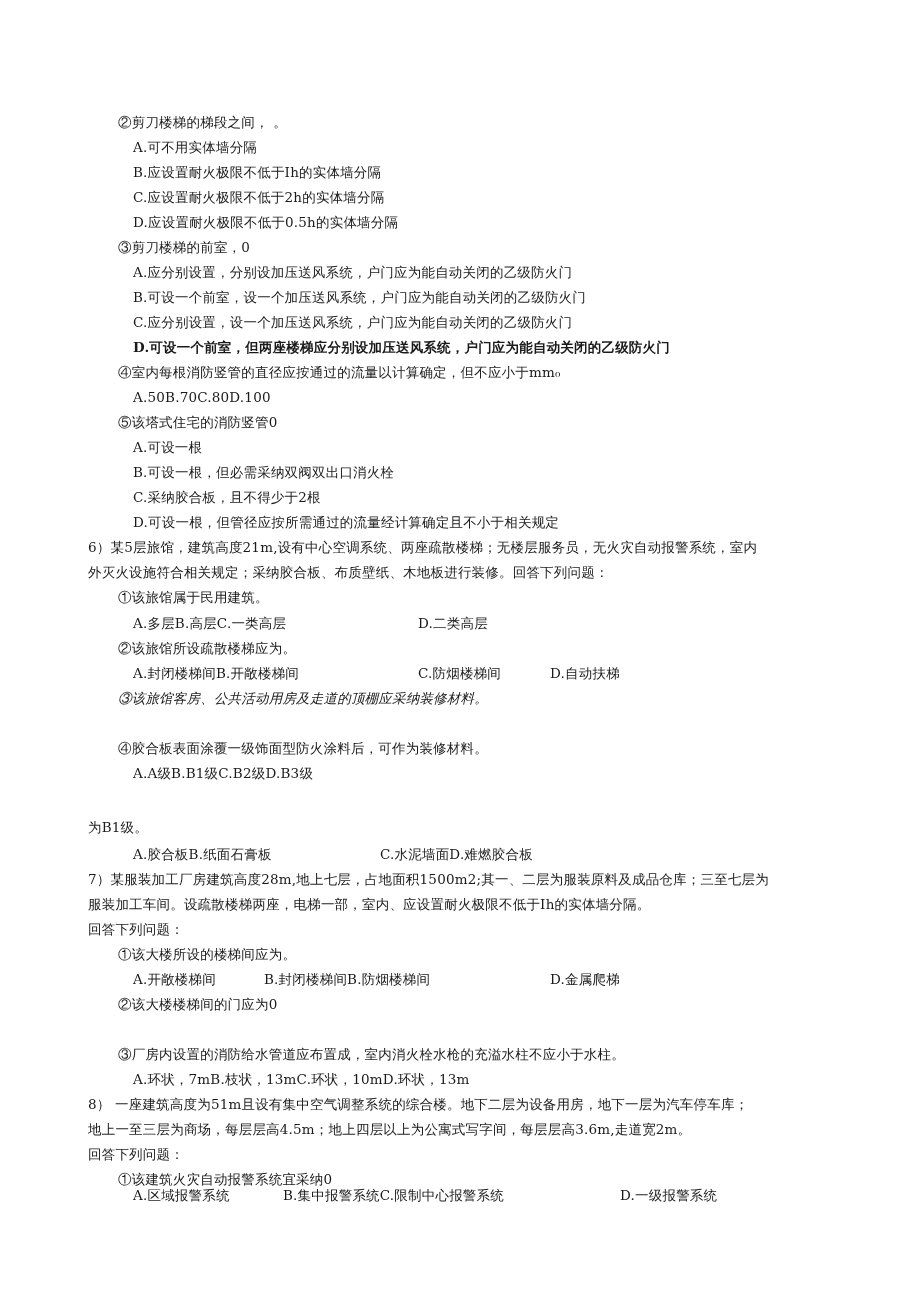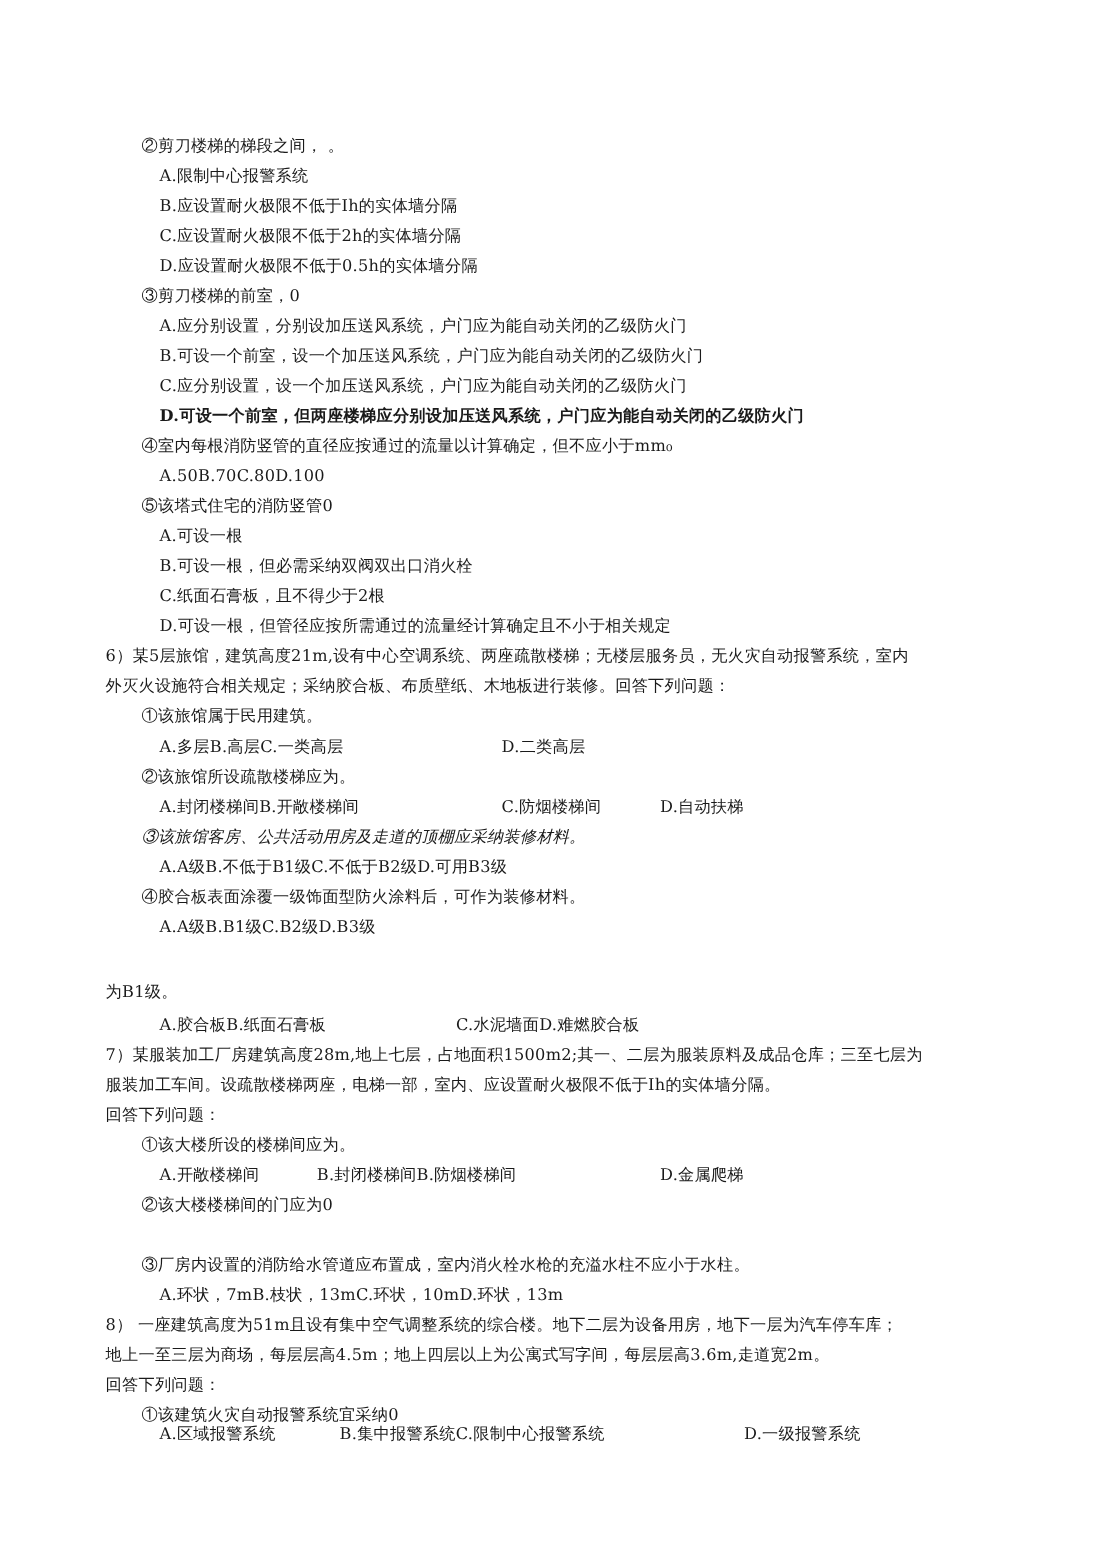--- a/index.html
+++ b/index.html
@@ -40,47 +40,46 @@
       height: 12px;
       margin: 0 2px;
       vertical-align: baseline;
     }
   </style>
 </head>
 <body>
 
 <div class="page" id="page">
     <div class="line q" style="top: 113px;"><span>②剪刀楼梯的梯段之间，          。</span></div>
-    <div class="line opt" style="top: 138px;"><span>A.限制中心报警系统</span></div>
+    <div class="line opt" style="top: 138px;"><span>A.可不用实体墙分隔</span></div>
     <div class="line opt" style="top: 163px;"><span>B.应设置耐火极限不低于Ih的实体墙分隔</span></div>
     <div class="line opt" style="top: 188px;"><span>C.应设置耐火极限不低于2h的实体墙分隔</span></div>
     <div class="line opt" style="top: 213px;"><span>D.应设置耐火极限不低于0.5h的实体墙分隔</span></div>
     <div class="line q" style="top: 238px;"><span>③剪刀楼梯的前室，0</span></div>
     <div class="line opt" style="top: 263px;"><span>A.应分别设置，分别设加压送风系统，户门应为能自动关闭的乙级防火门</span></div>
     <div class="line opt" style="top: 288px;"><span>B.可设一个前室，设一个加压送风系统，户门应为能自动关闭的乙级防火门</span></div>
     <div class="line opt" style="top: 313px;"><span>C.应分别设置，设一个加压送风系统，户门应为能自动关闭的乙级防火门</span></div>
     <div class="line opt" style="top: 338px; font-weight: bold;"><span>D.可设一个前室，但两座楼梯应分别设加压送风系统，户门应为能自动关闭的乙级防火门</span></div>
     <div class="line q" style="top: 363px;"><span>④室内每根消防竖管的直径应按通过的流量以计算确定，但不应小于mm₀</span></div>
     <div class="line opt" style="top: 388px;"><span>A.50B.70C.80D.100</span></div>
     <div class="line q" style="top: 413px;"><span>⑤该塔式住宅的消防竖管0</span></div>
     <div class="line opt" style="top: 438px;"><span>A.可设一根</span></div>
     <div class="line opt" style="top: 463px;"><span>B.可设一根，但必需采纳双阀双出口消火栓</span></div>
-    <div class="line opt" style="top: 488px;"><span>C.纸面石膏板，且不得少于2根</span></div>
+    <div class="line opt" style="top: 488px;"><span>C.采纳胶合板，且不得少于2根</span></div>
     <div class="line opt" style="top: 513px;"><span>D.可设一根，但管径应按所需通过的流量经计算确定且不小于相关规定</span></div>
     <div class="line prob" style="top: 538px;"><span>6）某5层旅馆，建筑高度21m,设有中心空调系统、两座疏散楼梯；无楼层服务员，无火灾自动报警系统，室内</span></div>
     <div class="line cont" style="top: 563px;"><span>外灭火设施符合相关规定；采纳胶合板、布质壁纸、木地板进行装修。回答下列问题：</span></div>
     <div class="line q" style="top: 588px;"><span>①该旅馆属于民用建筑。</span></div>
     <div class="line opt" style="top: 614px;"><span>A.多层B.高层C.一类高层</span></div>
     <div class="line" style="top: 614px; left: 418px;">D.二类高层</div>
     <div class="line q" style="top: 639px;"><span>②该旅馆所设疏散楼梯应为。</span></div>
     <div class="line opt" style="top: 664px;"><span>A.封闭楼梯间B.开敞楼梯间</span></div>
     <div class="line" style="top: 664px; left: 418px;">C.防烟楼梯间</div>
     <div class="line" style="top: 664px; left: 550px;">D.自动扶梯</div>
     <div class="line q" style="top: 689px; font-style: italic;"><span>③该旅馆客房、公共活动用房及走道的顶棚应采纳装修材料。</span></div>
-    <div class="line opt" style="top: 714px;"><span>A.A级B.不低于B1级C.不低于B2级D.可用B3级</span></div>
     <div class="line q" style="top: 739px;"><span>④胶合板表面涂覆一级饰面型防火涂料后，可作为装修材料。</span></div>
     <div class="line opt" style="top: 764px;"><span>A.A级B.B1级C.B2级D.B3级</span></div>
     <div class="line cont" style="top: 818px;"><span>为B1级。</span></div>
     <div class="line opt" style="top: 845px;"><span>A.胶合板B.纸面石膏板</span></div>
     <div class="line" style="top: 845px; left: 380px;">C.水泥墙面D.难燃胶合板</div>
     <div class="line prob" style="top: 870px;"><span>7）某服装加工厂房建筑高度28m,地上七层，占地面积1500m2;其一、二层为服装原料及成品仓库；三至七层为</span></div>
     <div class="line cont" style="top: 895px;"><span>服装加工车间。设疏散楼梯两座，电梯一部，室内、应设置耐火极限不低于Ih的实体墙分隔。</span></div>
     <div class="line cont" style="top: 920px;"><span>回答下列问题：</span></div>
     <div class="line q" style="top: 945px;"><span>①该大楼所设的楼梯间应为。</span></div>
     <div class="line opt" style="top: 970px;"><span>A.开敞楼梯间</span></div>

